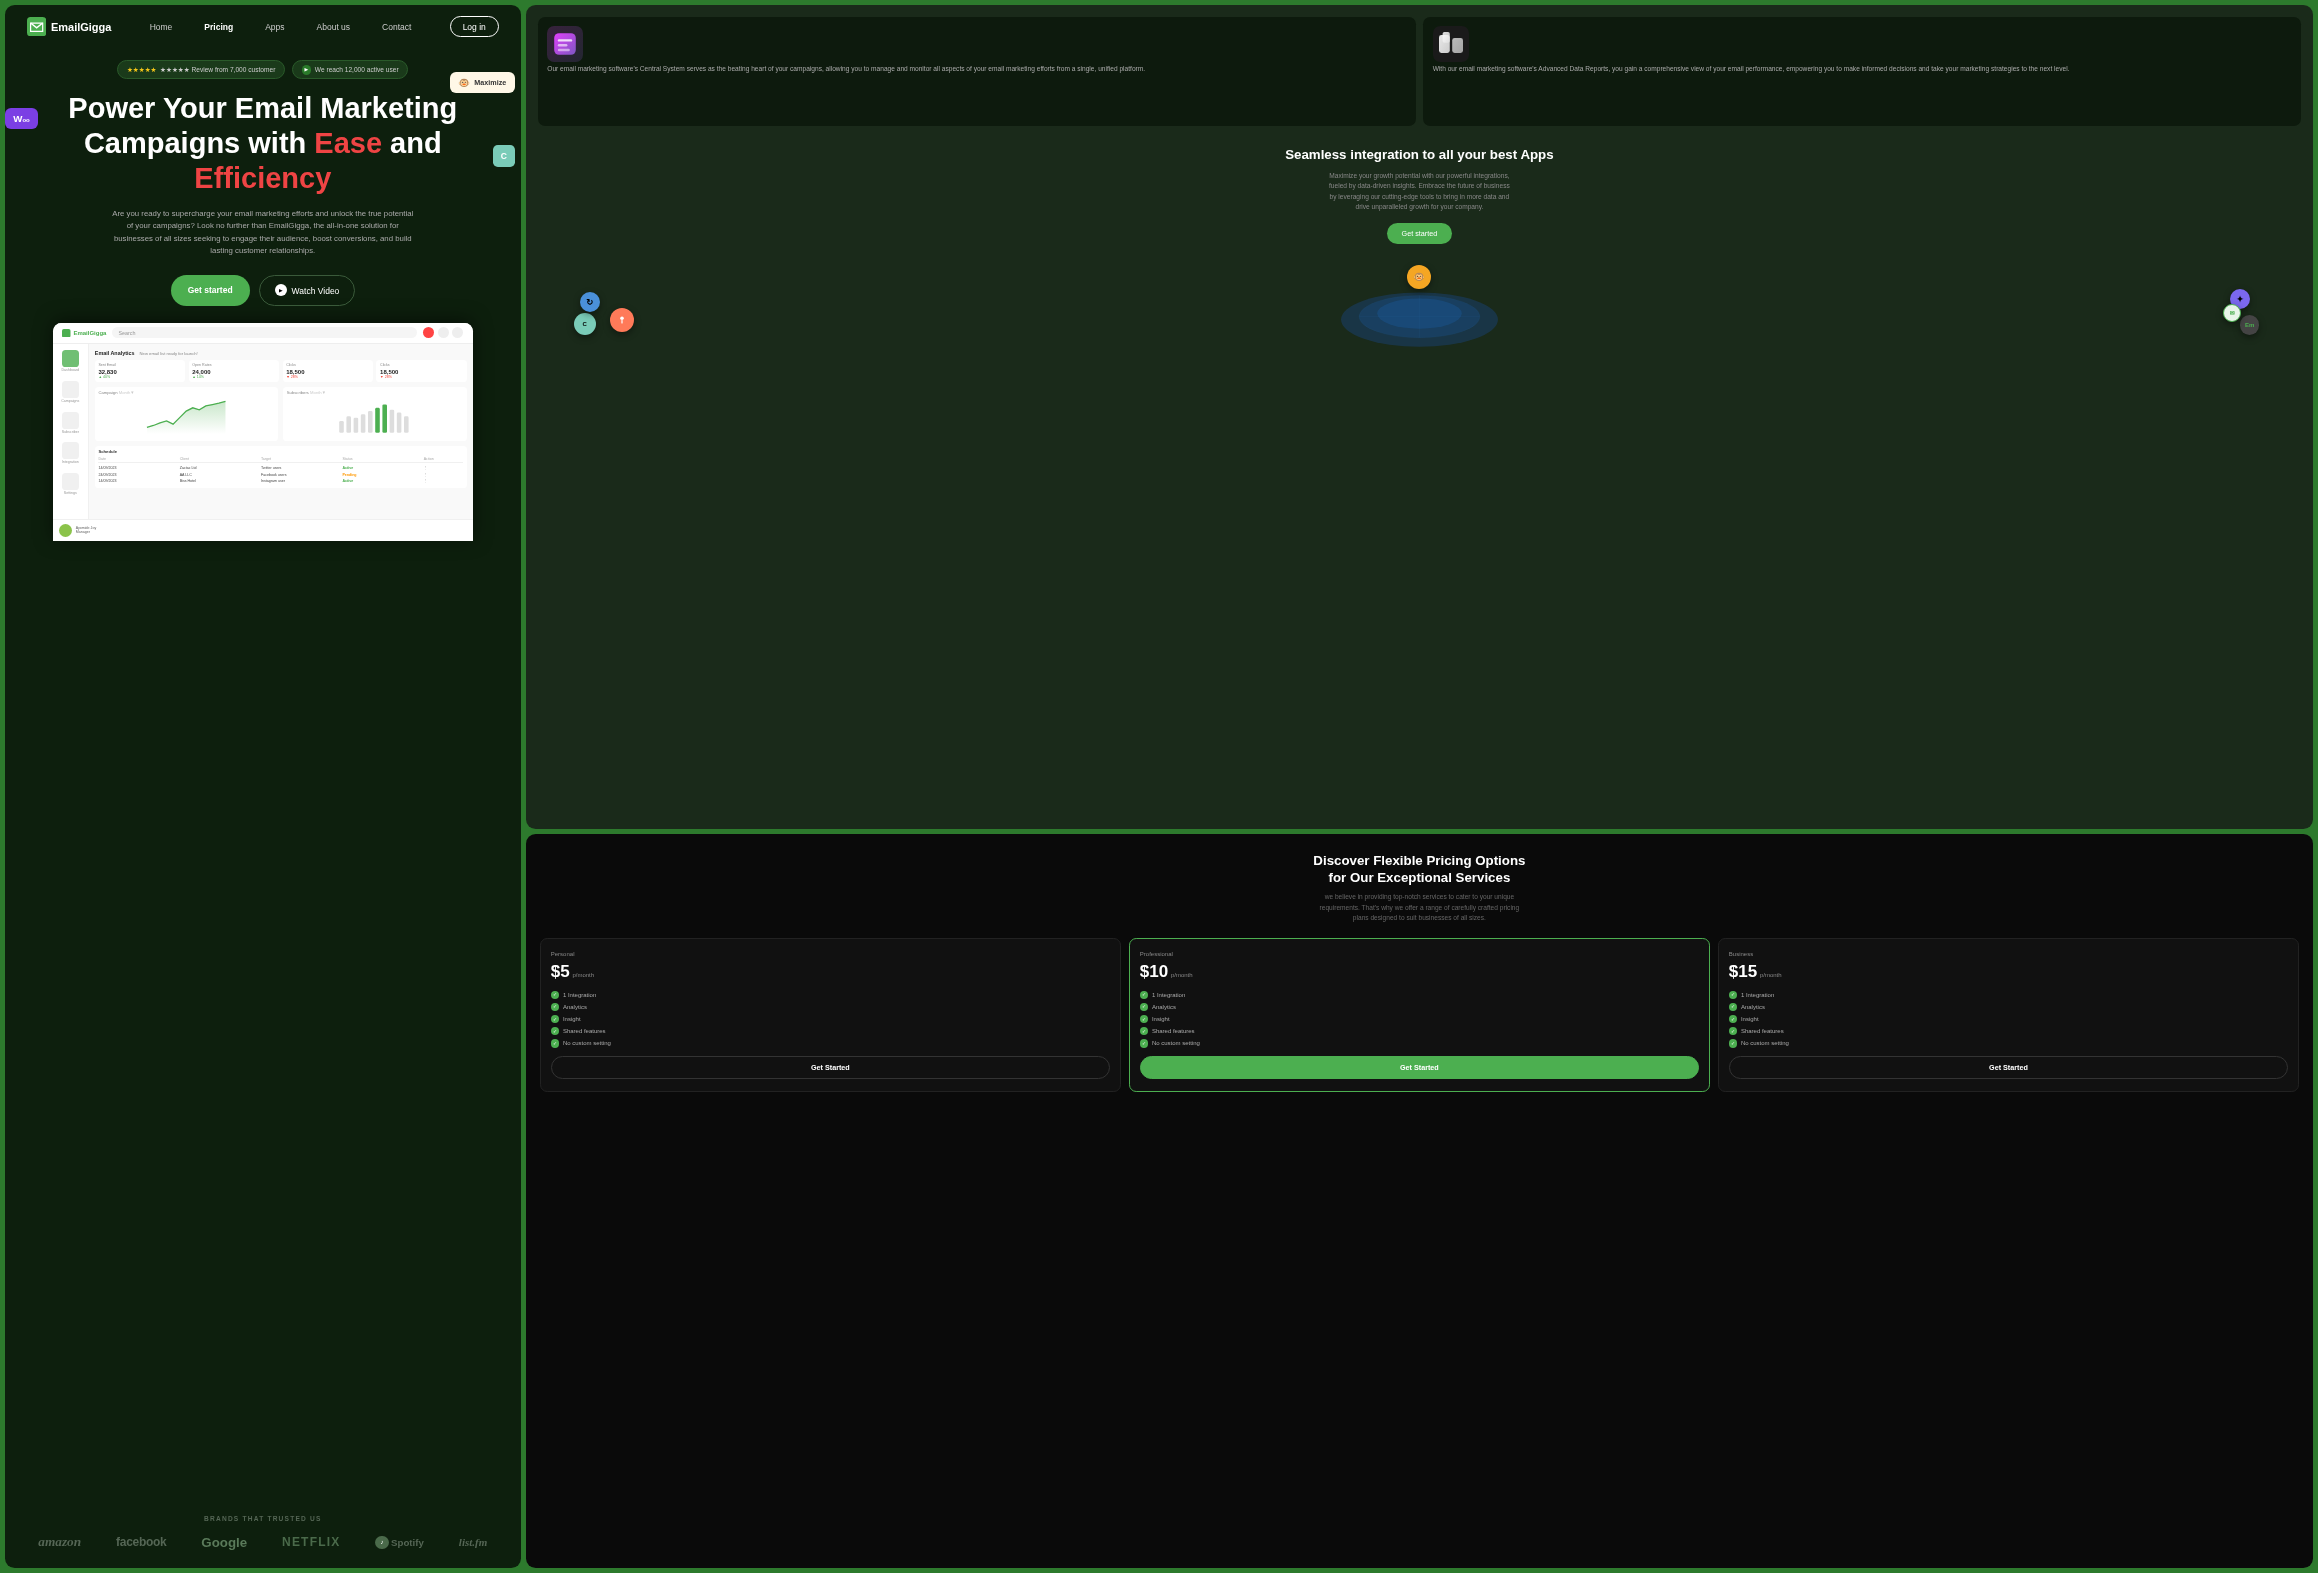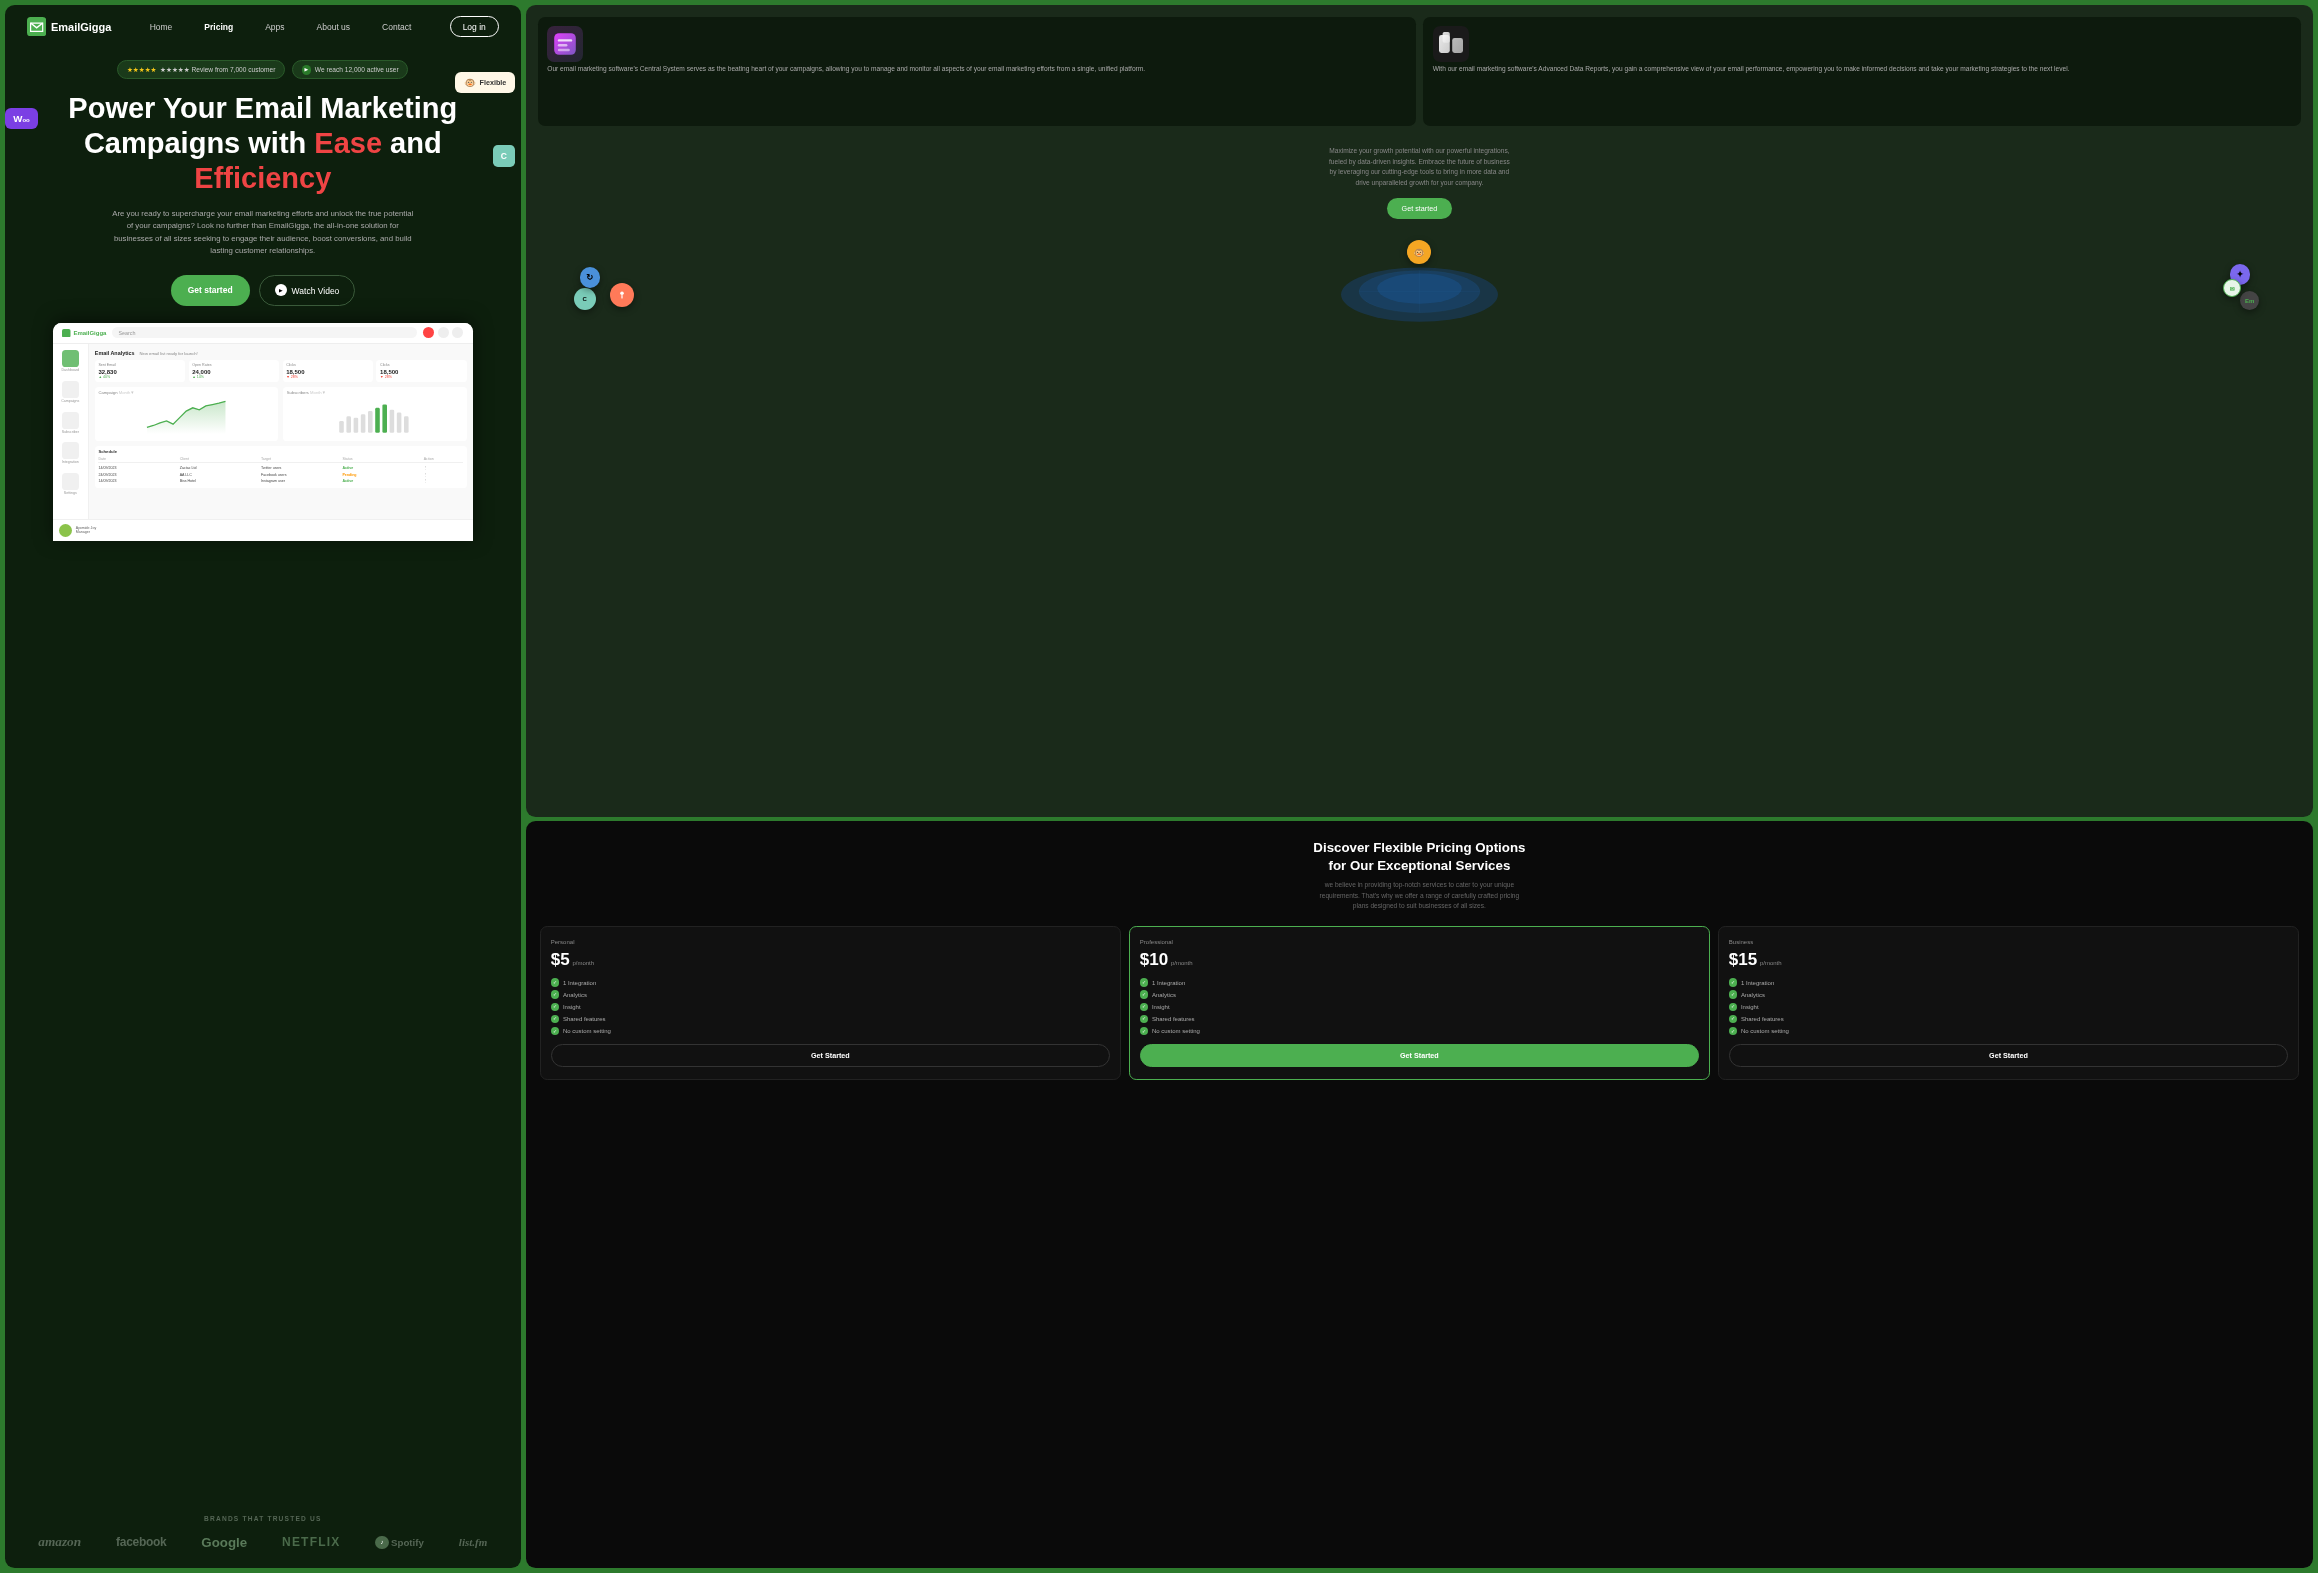--- a/index.html
+++ b/index.html
@@ -597,21 +597,21 @@
       <li><a href="#">About us</a></li>
       <li><a href="#">Contact</a></li>
     </ul>
     <button class="login-btn">Log in</button>
   </nav>
 
   <div class="hero">
 
     <div class="float-mailchimp">
       <span style="font-size:9.7px;">🐵</span>
-      <span>Flexible</span>
+      <span>Maximize</span>
     </div>
     <div class="float-woo">
       <span>W</span><span style="font-size:6px;">oo</span>
     </div>
     <div class="float-canva">
       <span>C</span>
     </div>
 
     <div class="hero-badges">
       <div class="badge">
@@ -824,20 +824,21 @@
         <rect width="60" height="60" rx="12" fill="#1a1a1a"></rect>
         <rect x="10" y="15" width="18" height="30" rx="4" fill="url(#g2)" opacity="0.9"></rect>
         <rect x="32" y="20" width="18" height="25" rx="4" fill="url(#g2)" opacity="0.7"></rect>
         <rect x="16" y="10" width="12" height="18" rx="3" fill="url(#g2)" opacity="0.85"></rect>
       </svg>
       <p class="feature-card-text">With our email marketing software's Advanced Data Reports, you gain a comprehensive view of your email performance, empowering you to make informed decisions and take your marketing strategies to the next level.</p>
     </div>
   </div>
 
   <div class="integration-section">
+    <h2 class="integration-title">Seamless integration to all your best Apps</h2>
     <p class="integration-subtitle">Maximize your growth potential with our powerful integrations, fueled by data-driven insights. Embrace the future of business by leveraging our cutting-edge tools to bring in more data and drive unparalleled growth for your company.</p>
     <button class="integration-get-started">Get started</button>
 
     
     <div class="apps-globe">
       <svg width="169" height="91" viewBox="0 0 280 150">
         <ellipse cx="140" cy="100" rx="130" ry="45" fill="#1a3a5a" opacity="0.7"></ellipse>
         <ellipse cx="140" cy="95" rx="100" ry="35" fill="#1a4a7a" opacity="0.5"></ellipse>
         <ellipse cx="140" cy="90" rx="70" ry="25" fill="#1a5a9a" opacity="0.4"></ellipse>
 

